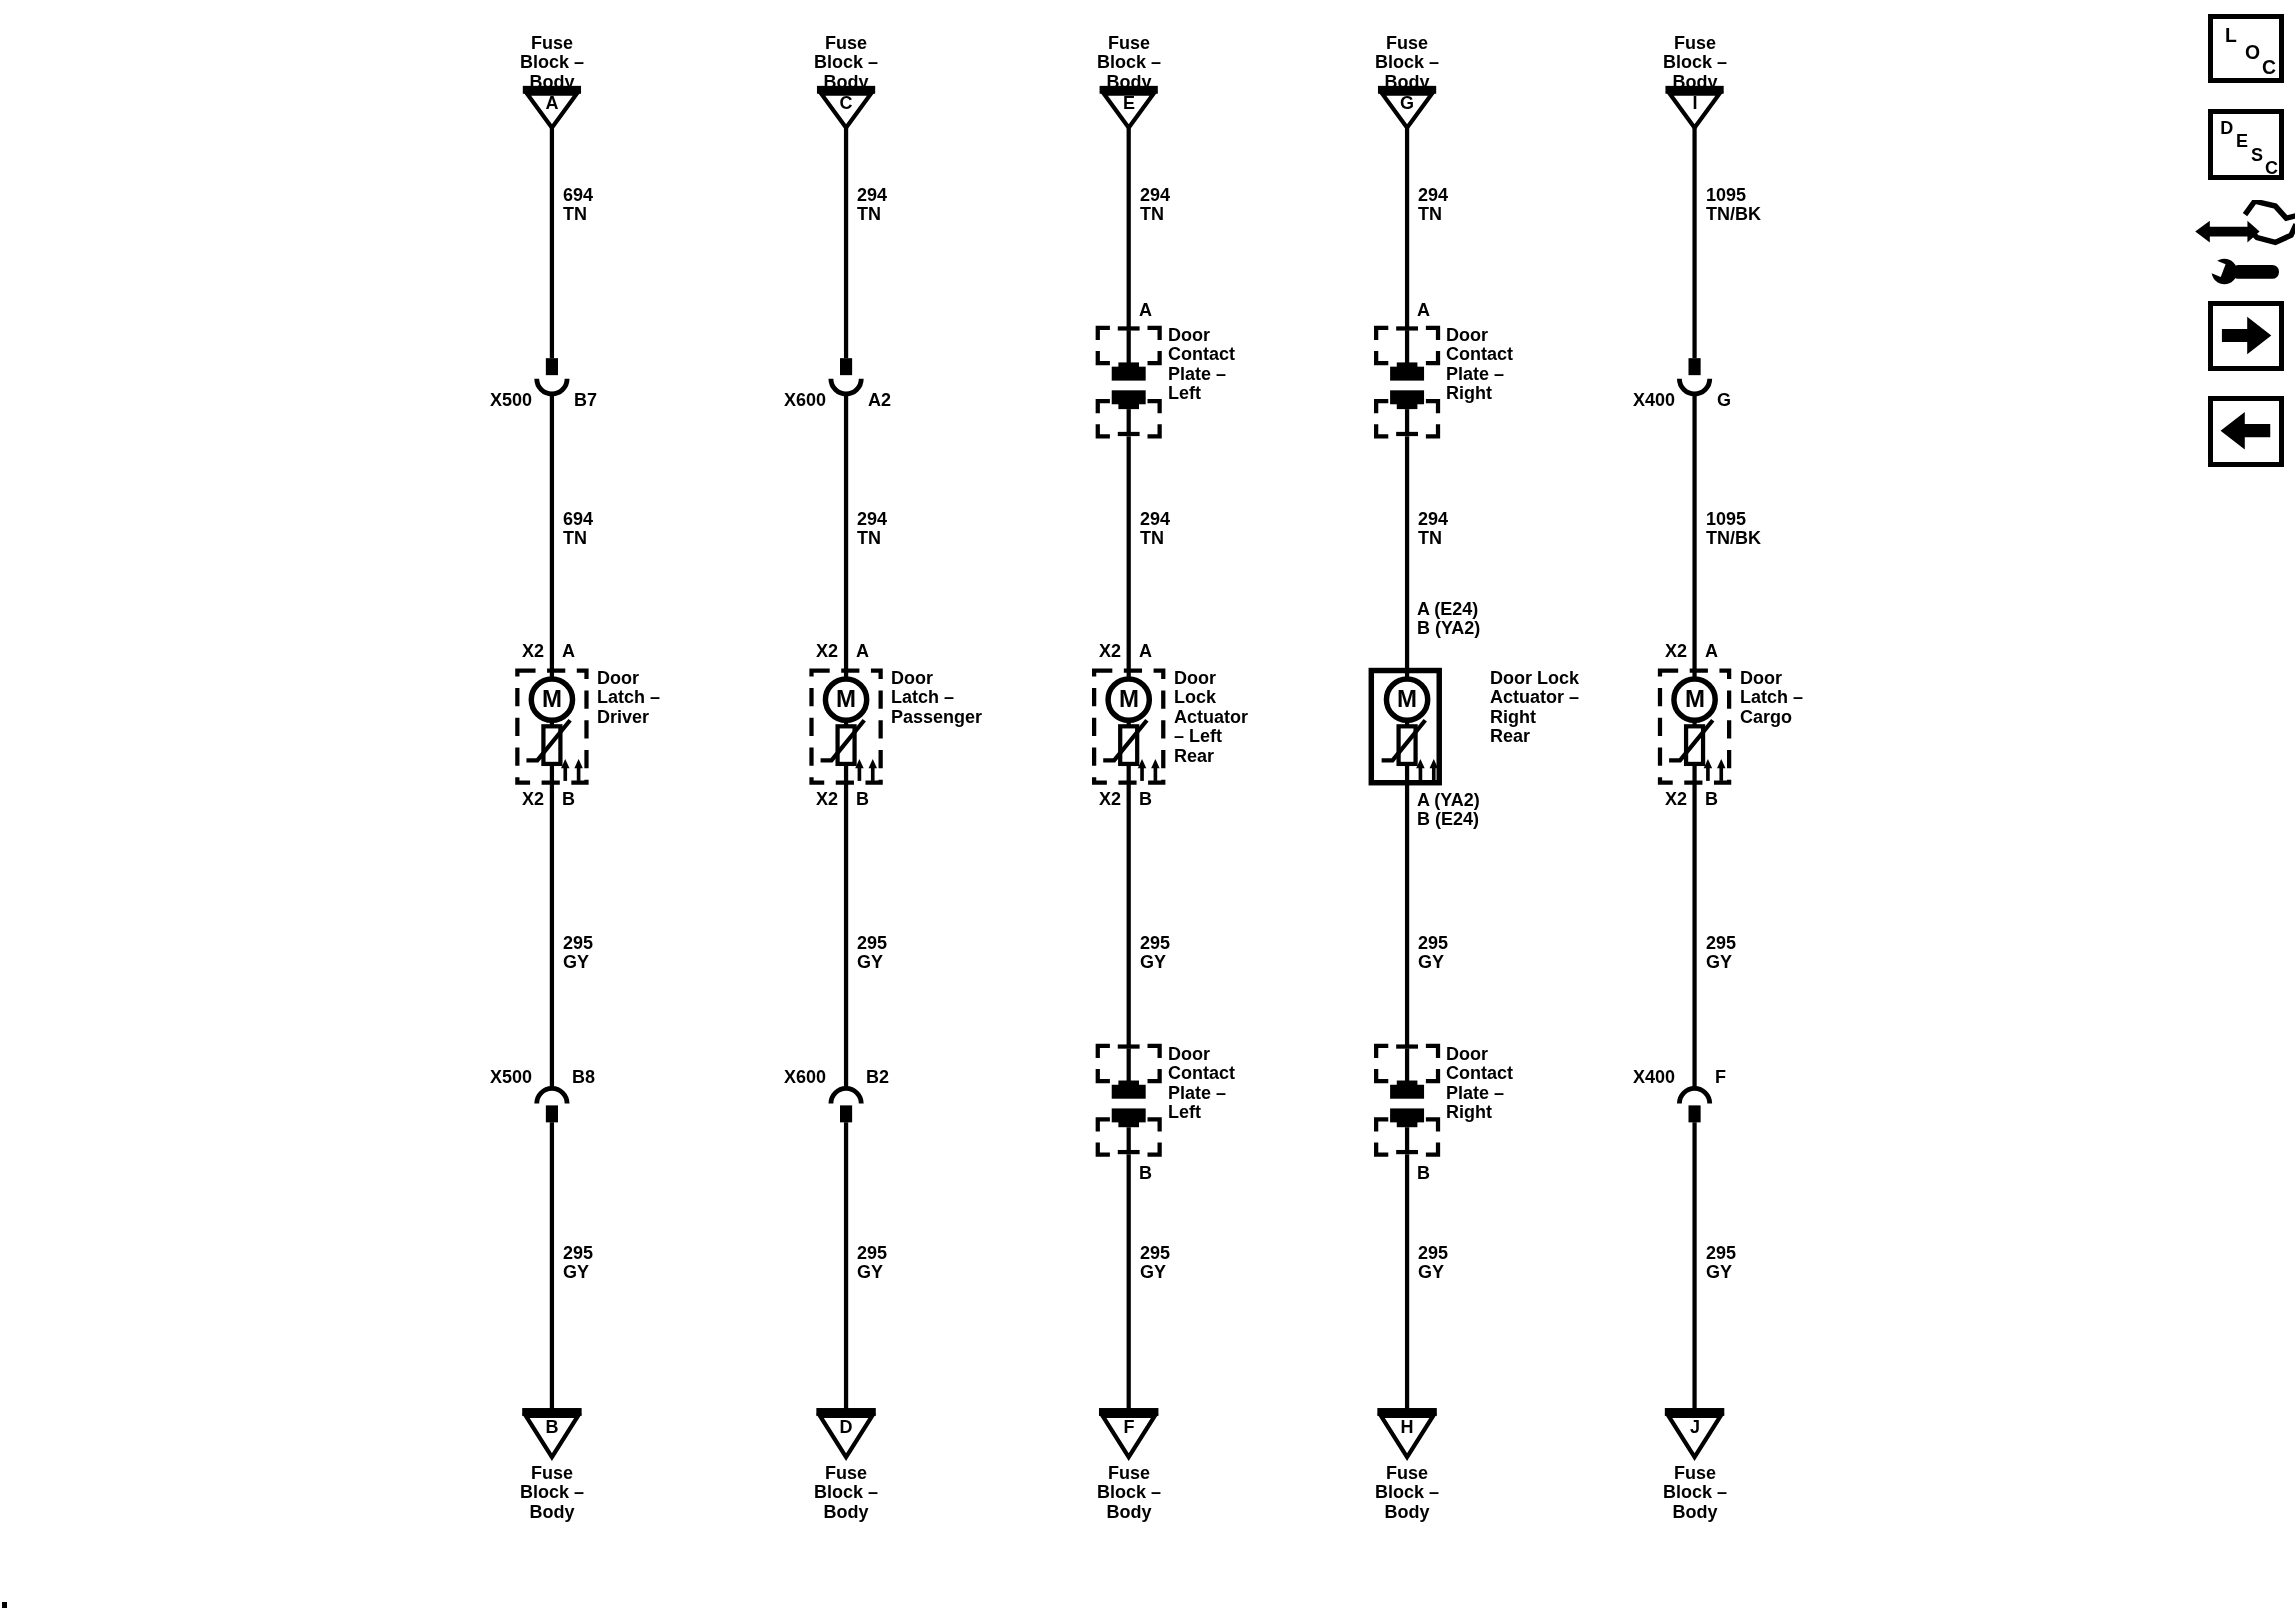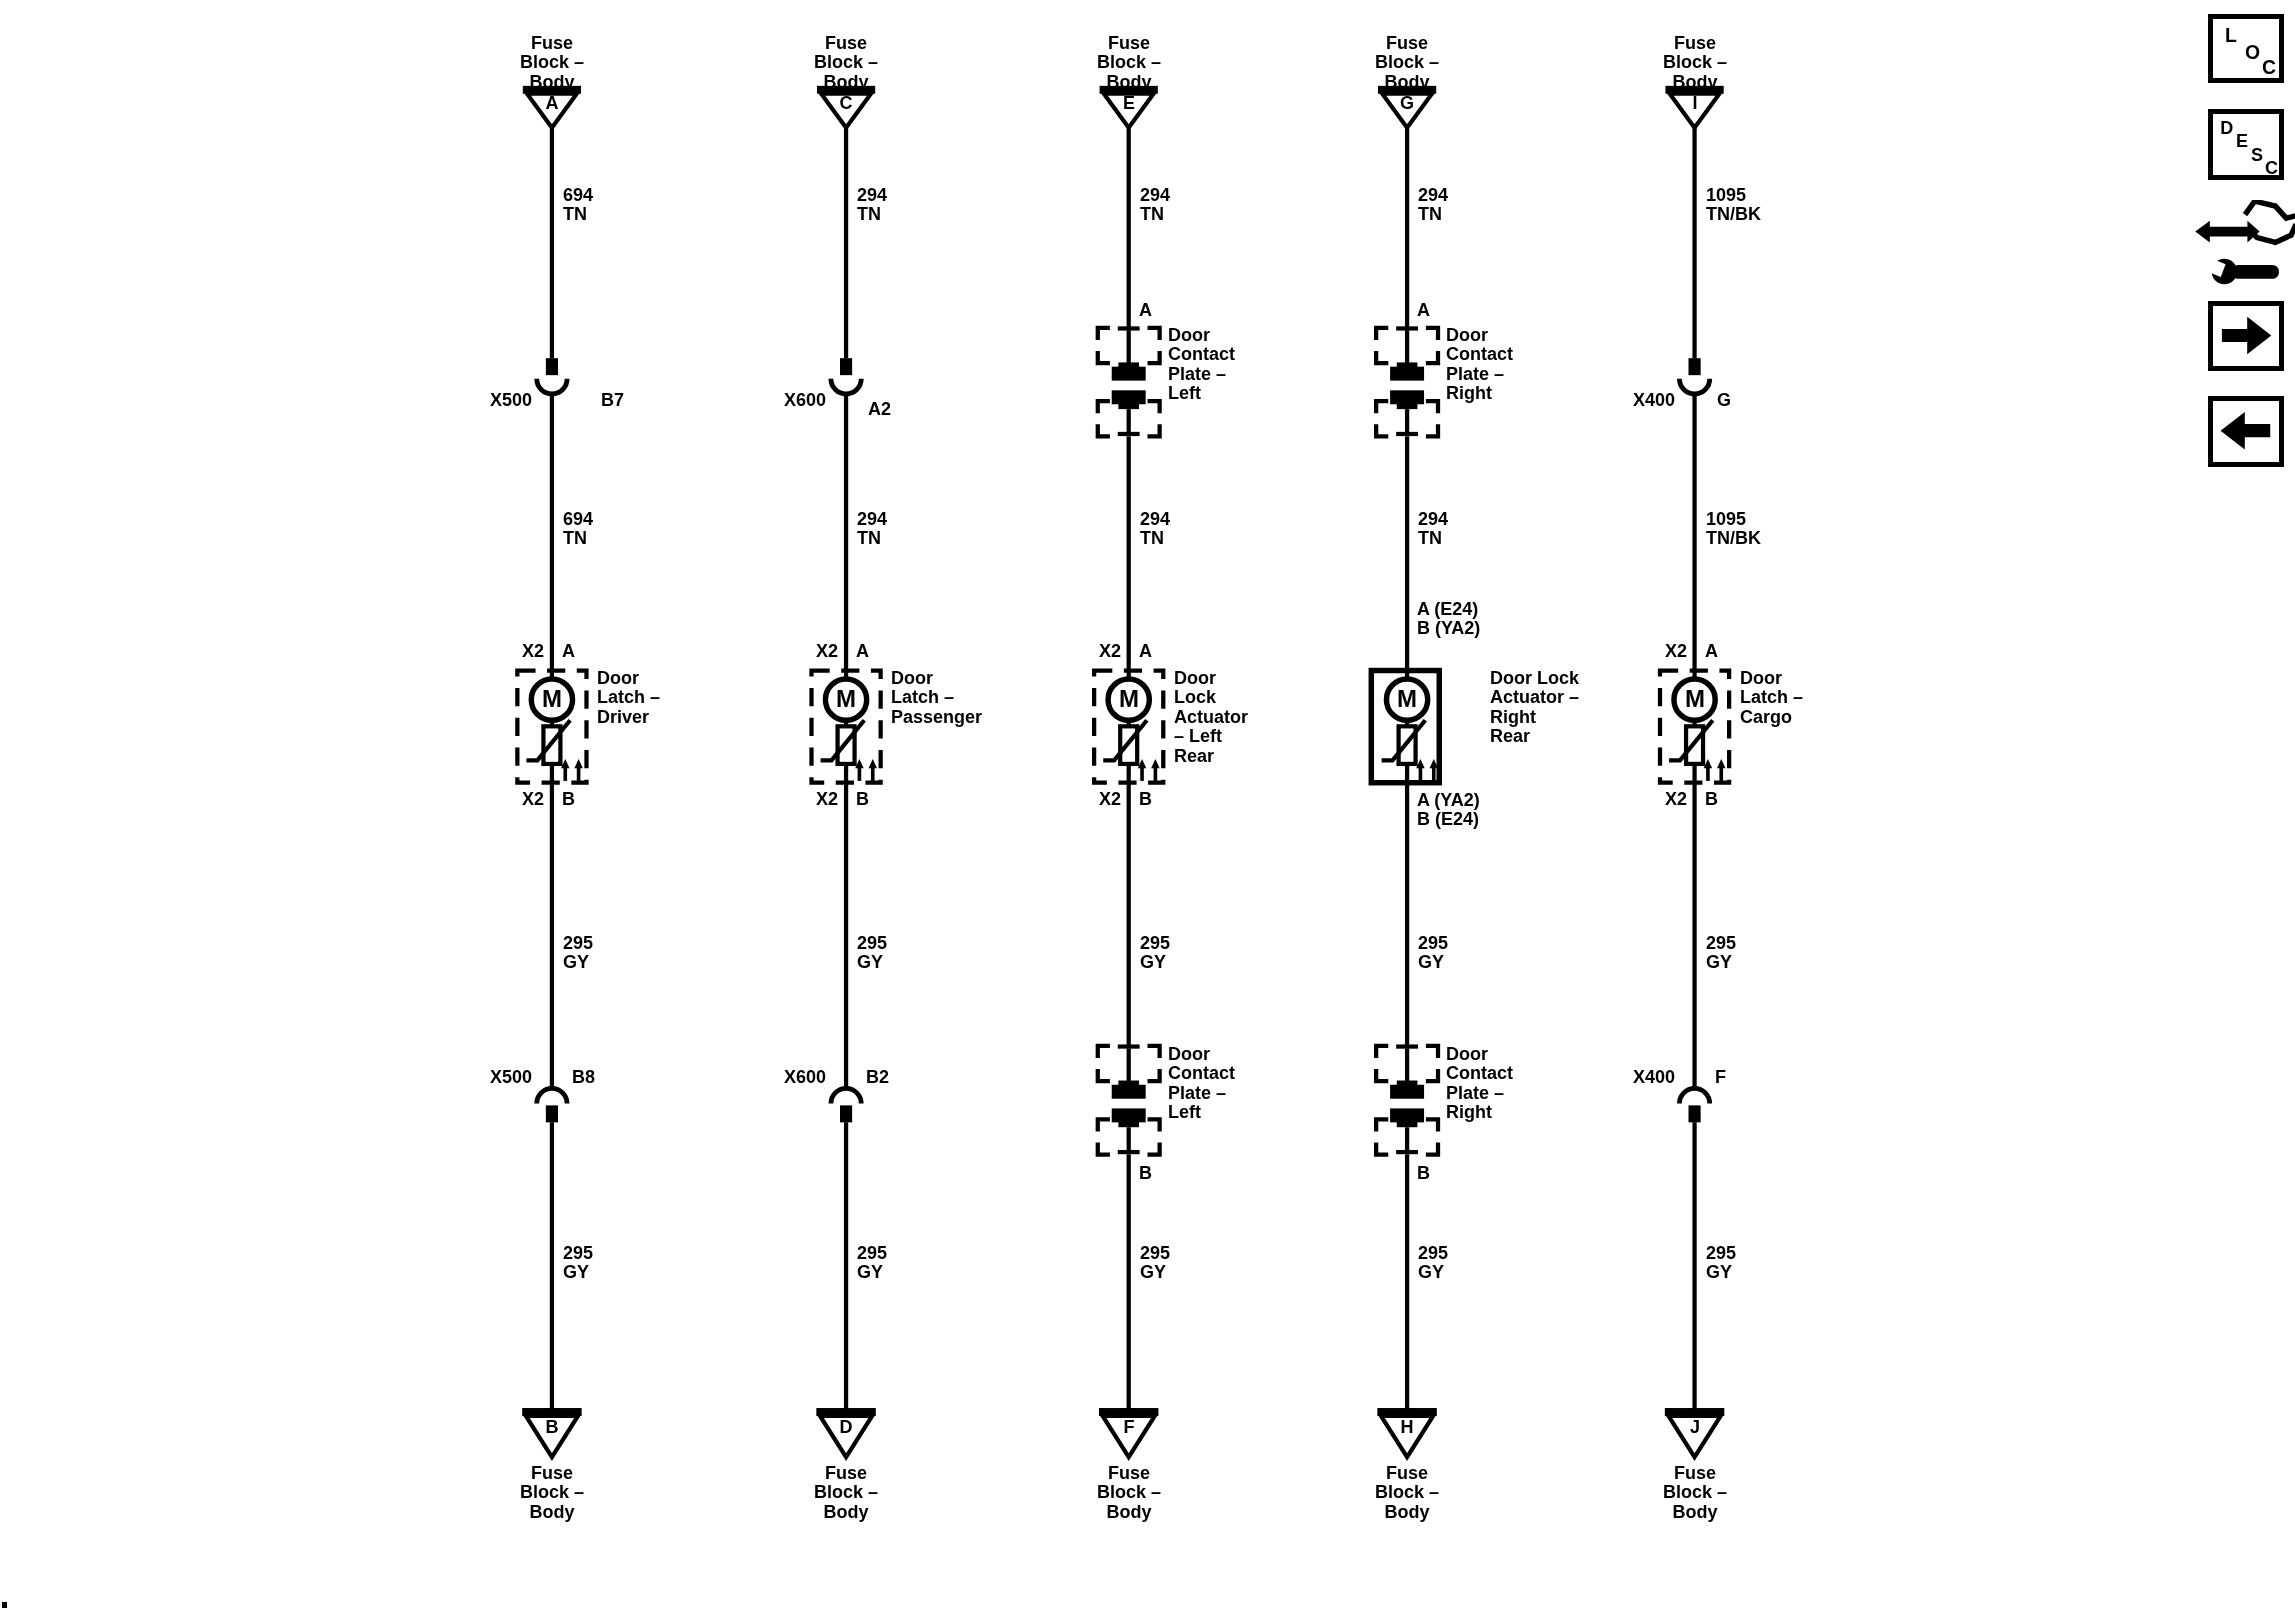--- a/index.html
+++ b/index.html
@@ -116,21 +116,21 @@
   </g>
 </svg>
 
 <div class="t ctr" style="left:552px;top:34px">Fuse
 Block –
 Body</div>
 <div class="t ctr" style="left:552px;top:94px">A</div>
 <div class="t" style="left:563px;top:186px">694
 TN</div>
 <div class="t rt" style="left:352px;top:391px">X500</div>
-<div class="t" style="left:601px;top:391px">B7</div>
+<div class="t" style="left:574px;top:391px">B7</div>
 <div class="t" style="left:563px;top:510px">694
 TN</div>
 <div class="t rt" style="left:364px;top:642px">X2</div>
 <div class="t" style="left:562px;top:642px">A</div>
 <div class="t ctr m" style="left:552px;top:687px">M</div>
 <div class="t" style="left:597px;top:669px">Door
 Latch –
 Driver</div>
 <div class="t rt" style="left:364px;top:790px">X2</div>
 <div class="t" style="left:562px;top:790px">B</div>
@@ -145,21 +145,21 @@
 Block –
 Body</div>
 
 <div class="t ctr" style="left:846px;top:34px">Fuse
 Block –
 Body</div>
 <div class="t ctr" style="left:846px;top:94px">C</div>
 <div class="t" style="left:857px;top:186px">294
 TN</div>
 <div class="t rt" style="left:646px;top:391px">X600</div>
-<div class="t" style="left:868px;top:400px">A2</div>
+<div class="t" style="left:868px;top:391px">A2</div>
 <div class="t" style="left:857px;top:510px">294
 TN</div>
 <div class="t rt" style="left:658px;top:642px">X2</div>
 <div class="t" style="left:856px;top:642px">A</div>
 <div class="t ctr m" style="left:846px;top:687px">M</div>
 <div class="t" style="left:891px;top:669px">Door
 Latch –
 Passenger</div>
 <div class="t rt" style="left:658px;top:790px">X2</div>
 <div class="t" style="left:856px;top:790px">B</div>

